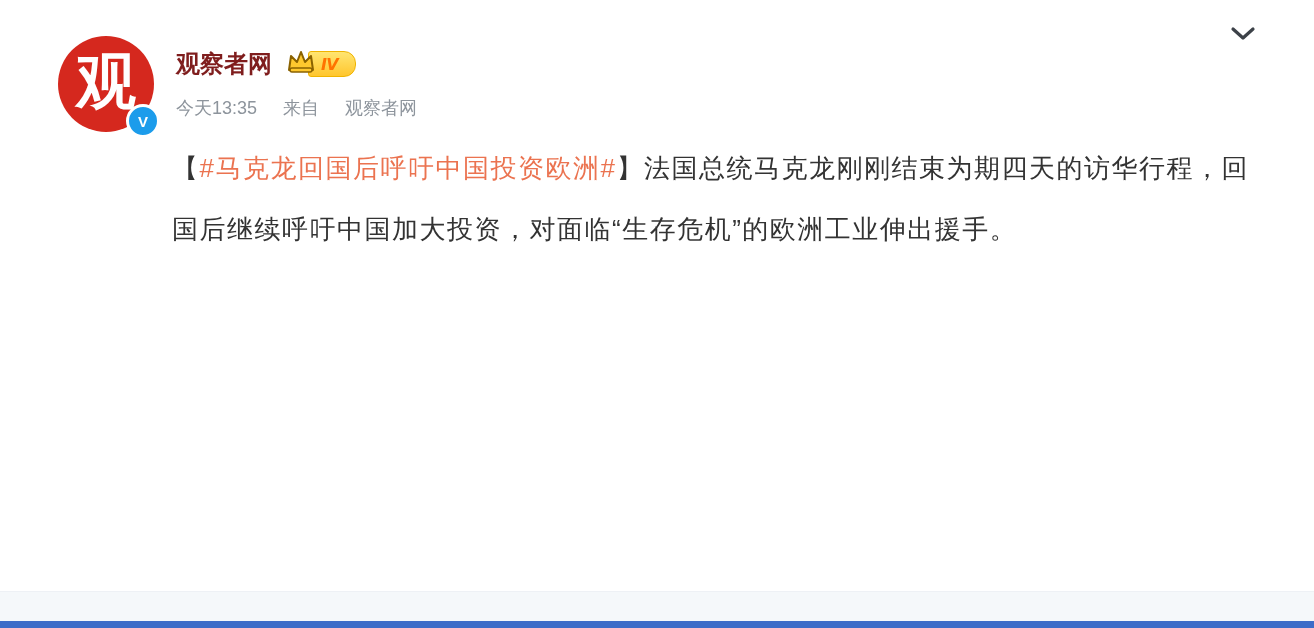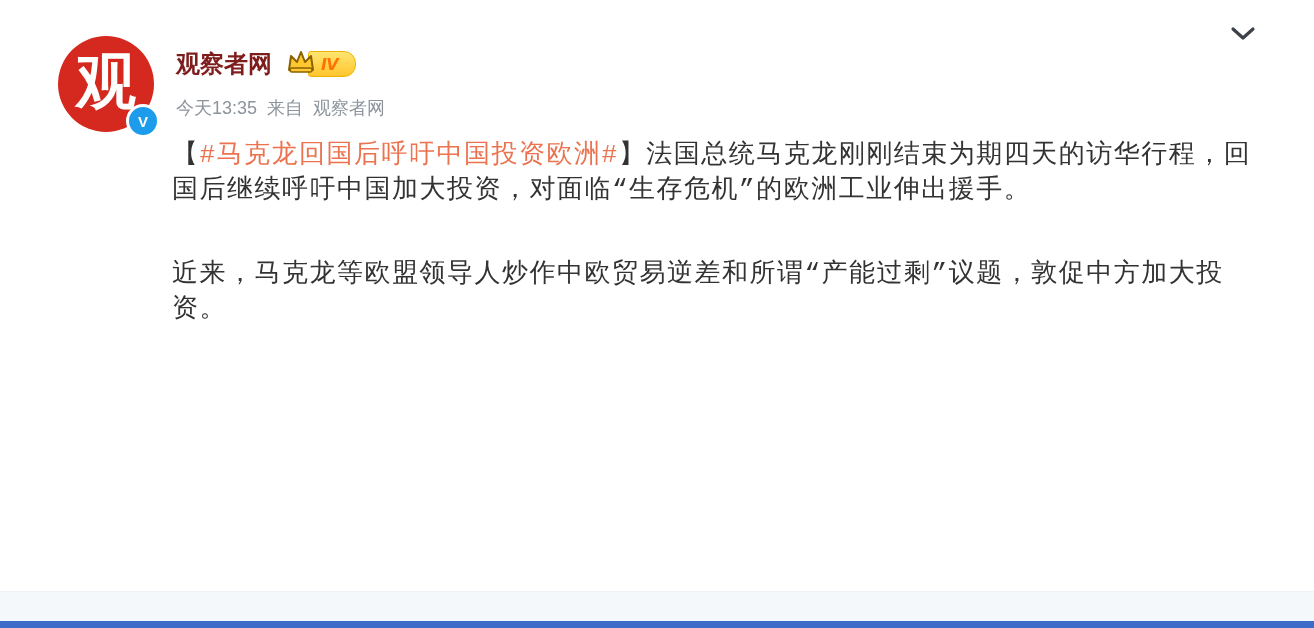--- a/index.html
+++ b/index.html
@@ -25,30 +25,30 @@
   .author-row{position:absolute;left:176px;top:48px;display:flex;align-items:center;}
   .author-name{font-size:24px;font-weight:700;color:#7f1d1d;cursor:pointer;}
   .vip{display:flex;align-items:center;margin-left:14px;}
   .crown{margin-right:-8px;position:relative;z-index:2;}
   .vip-badge{height:24px;padding:0 16px 0 12px;border-radius:3px 12px 12px 3px;
     background:linear-gradient(180deg,#ffe571,#ffc62e);
     border:1px solid #f0b400;display:flex;align-items:center;}
   .vip-badge span{color:var(--badge-text,#ff7300);font-size:16px;font-weight:900;font-style:italic;}
 
   
-  .meta{position:absolute;left:176px;top:96px;font-size:18px;color:#8d949c;display:flex;gap:10px;}
+  .meta{position:absolute;left:176px;top:96px;font-size:18px;color:#8d949c;display:flex;gap:26px;}
   .meta .src{cursor:pointer;}
 
   
   .collapse-btn{position:absolute;left:1226px;top:20px;width:34px;height:28px;
     display:flex;align-items:center;justify-content:center;cursor:pointer;}
 
   
   .content{position:absolute;left:172px;top:138px;width:1098px;
-    font-size:26px;line-height:35px;color:var(--body-text,#333333);letter-spacing:1.5px;font-family:Liberation Mono, monospace;}
+    font-size:26px;line-height:61px;color:var(--body-text,#333333);letter-spacing:1.5px;}
   .content p{margin:0 0 49px 0;}
   .content p:last-child{margin-bottom:0;}
   .topic-link{color:var(--topic-link,#eb7350);cursor:pointer;}
 </style>
 </head>
 <body style="--topic-link: #eb7350; --body-text: #333333; --avatar-red: #d5281e; --verified-blue: #1c9ceb; --badge-text: #ff7300; --bottom-bar: #3c6cc8;">
 
 <div class="card">
 
   <div class="avatar-wrap">
@@ -82,19 +82,18 @@
   </div>
 
   <div class="collapse-btn">
     <svg width="26" height="16" viewBox="0 0 26 16">
       <polyline points="3,3 13,12 23,3" fill="none" stroke="#3c4148" stroke-width="3.2" stroke-linecap="round" stroke-linejoin="round"></polyline>
     </svg>
   </div>
 
   <div class="content">
       <p><span>【</span><span class="topic-link">#马克龙回国后呼吁中国投资欧洲#</span><span>】法国总统马克龙刚刚结束为期四天的访华行程，回国后继续呼吁中国加大投资，对面临“生存危机”的欧洲工业伸出援手。</span></p>
-      <p><span>近来，马克龙等欧盟领导人炒作中欧贸易逆差和所谓“产能过剩”议题，敦促中方加大投资。</span></p>
     </div>
 
 </div>
 
 <div class="bottom-strip"></div>
 <div class="bottom-bar"></div>
 
 </body></html>

